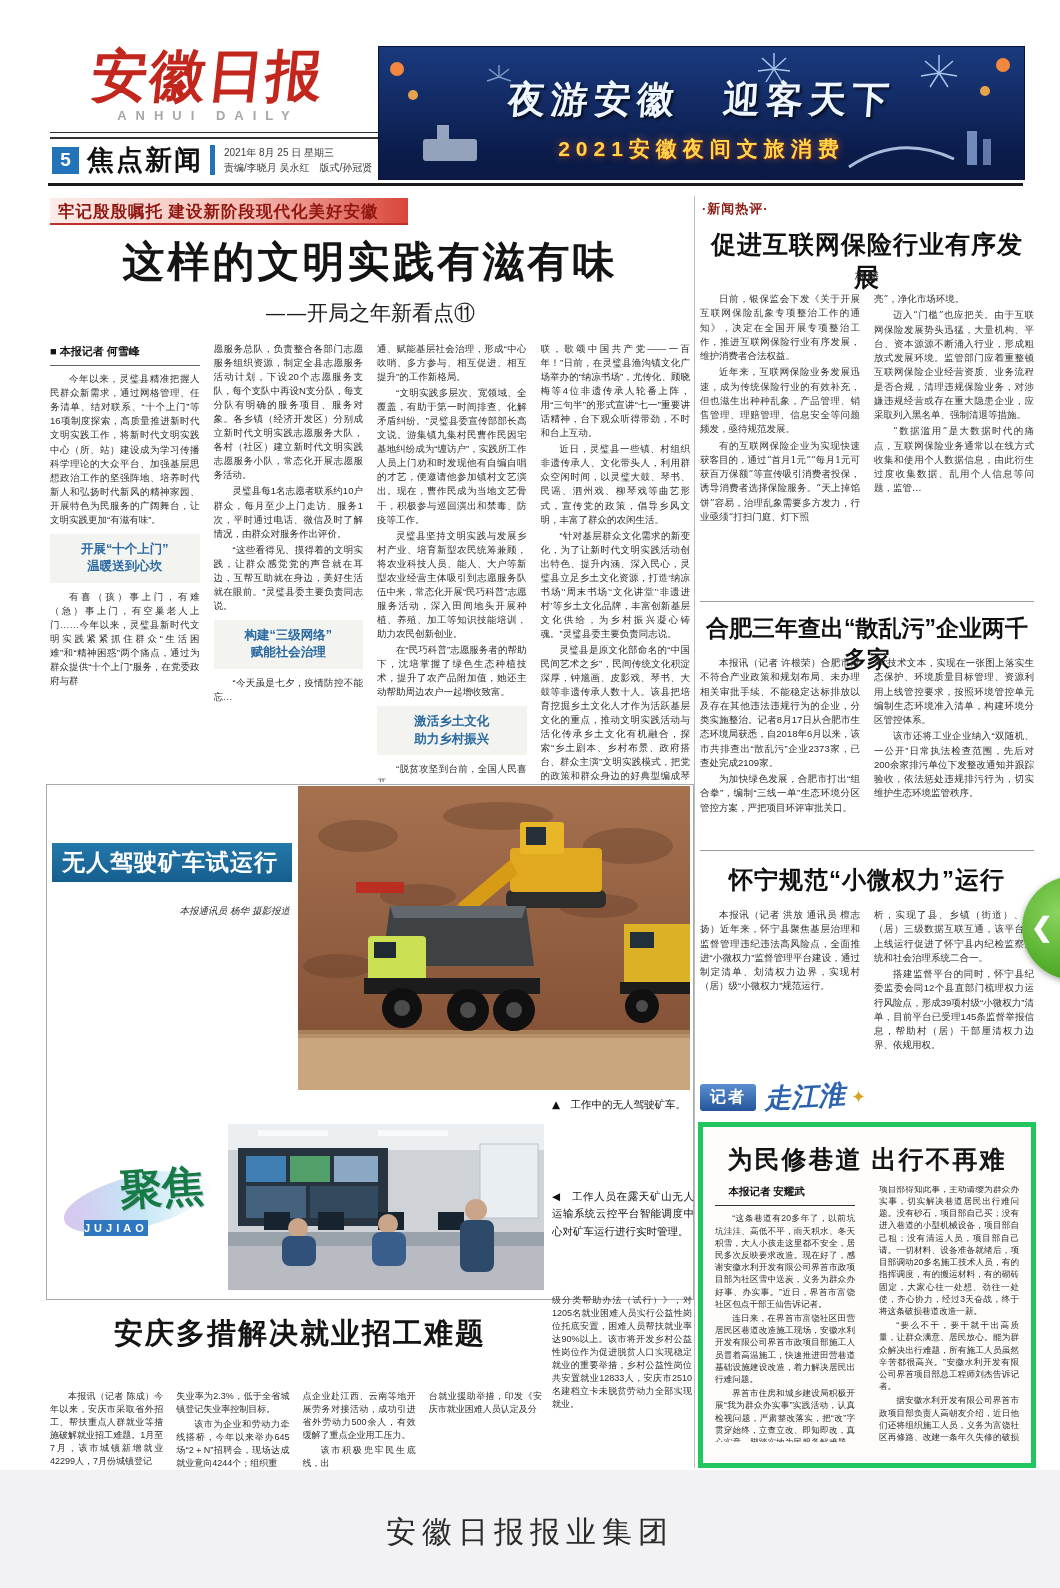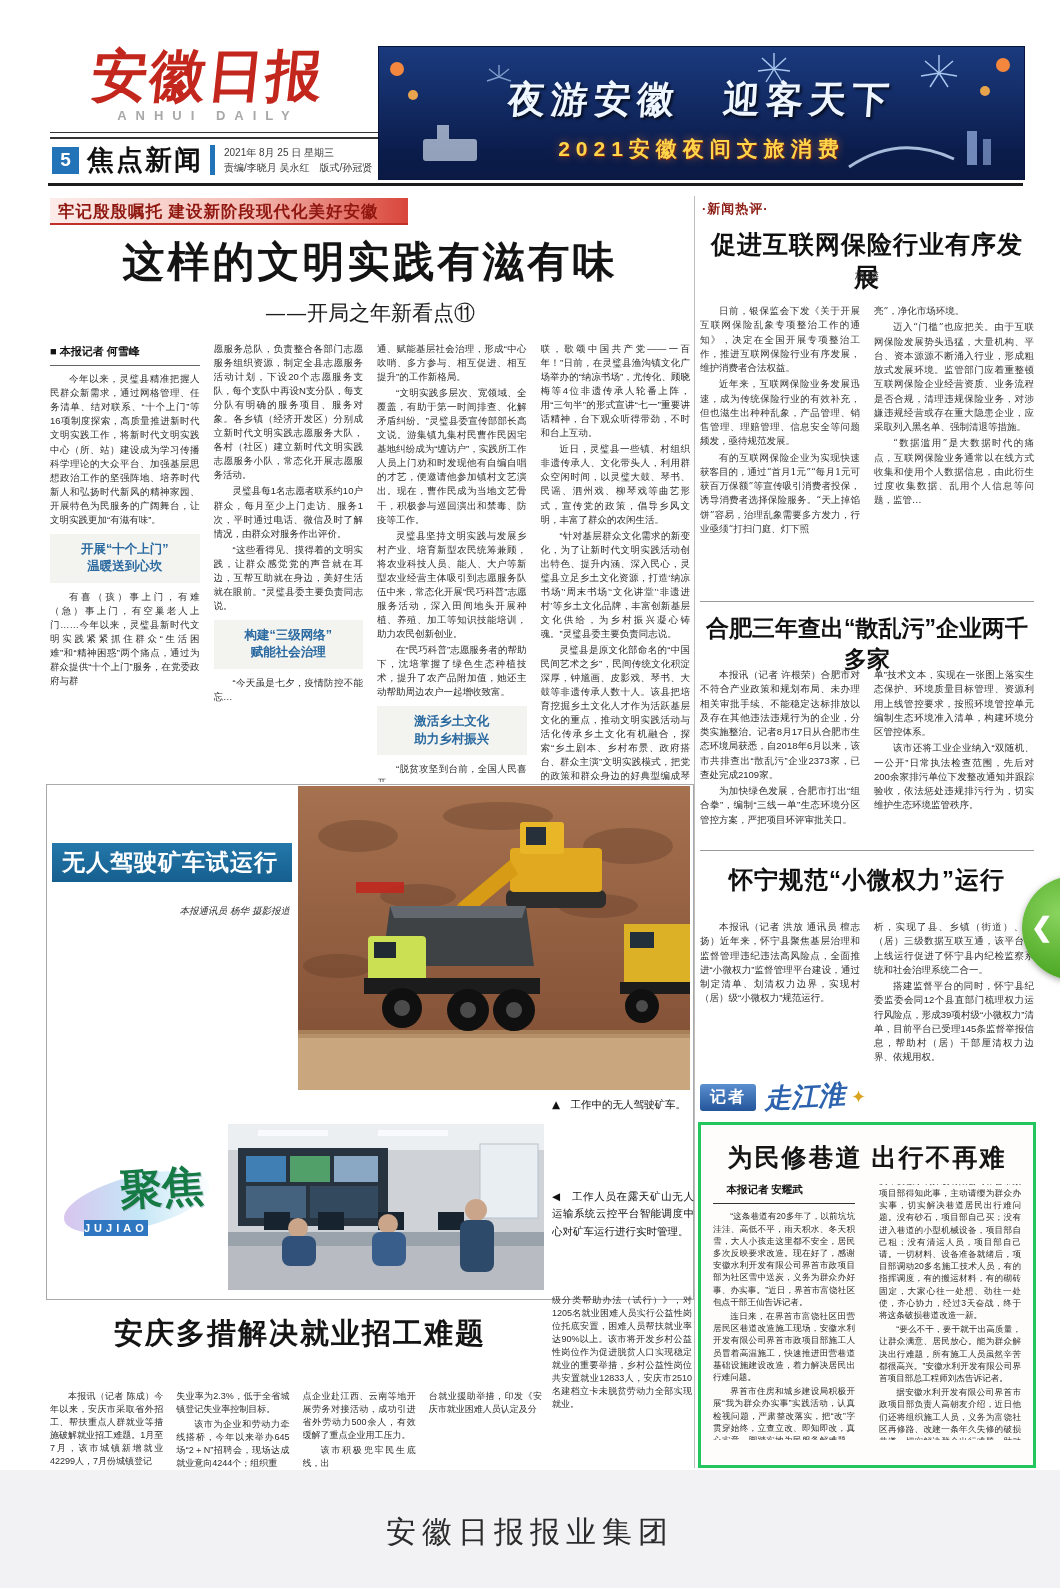--- a/index.html
+++ b/index.html
@@ -80,39 +80,39 @@
   .anqing-tall{left:552px;top:1294px;width:140px;height:174px;overflow:hidden;
           font-size:9px;line-height:1.45;text-align:justify;color:#2d2d2d;}
   .anqing-tall p{margin:0;}
 
   
   .v-divider{left:694px;top:196px;width:1px;height:1272px;background:#bdbdbd;}
   .review-label{left:702px;top:200px;font-size:13px;font-weight:bold;color:#8d1d15;letter-spacing:1px;}
   .rail-title{width:334px;text-align:center;font-weight:bold;color:#101010;}
   .review-title{left:700px;top:228px;font-size:25px;letter-spacing:1px;}
   .review-author{left:700px;top:268px;width:334px;text-align:center;font-family:"DejaVu Serif",serif;font-size:12px;color:#222;}
-  .rail-cols{left:700px;width:334px;display:flex;gap:14px;margin-top:12px;}
+  .rail-cols{left:700px;width:334px;display:flex;gap:14px;}
   .rail-cols .col{font-size:9.5px;line-height:1.5;}
   .review-cols{top:292px;height:298px;}
   .review-cols .col{font-family:"DejaVu Serif",serif;color:#333;}
   .h-divider{left:700px;width:334px;height:1px;background:#9a9a9a;}
   .hd1{top:601px;} .hd2{top:850px;}
   .hefei-title{left:700px;top:613px;font-size:23px;}
   .hefei-cols{top:656px;height:182px;}
   .huaining-title{left:700px;top:864px;font-size:24px;letter-spacing:1px;}
   .huaining-cols{top:908px;height:160px;}
 
   
   .jzjh{left:700px;top:1078px;width:334px;height:38px;display:flex;align-items:center;}
   .jzjh-prefix{background:linear-gradient(180deg,#5b8fd0,#24559b);color:#fff;font-weight:bold;font-size:16px;
           padding:3px 10px;border-radius:3px;letter-spacing:2px;}
   .jzjh-script{font-family:"DejaVu Serif",serif;font-style:italic;font-weight:bold;font-size:27px;
           color:#2d62ae;margin-left:8px;transform:rotate(-3deg);}
   .jzjh-star{color:#d9a520;font-size:18px;margin-left:6px;}
-  .lane-box{left:698px;top:1122px;width:338px;height:346px;border:3px solid #22c55e;background:#fffdfc;
+  .lane-box{left:698px;top:1122px;width:338px;height:346px;border:5px solid #22c55e;background:#fffdfc;
           box-sizing:border-box;padding:8px 12px;}
   .lane-title{width:100%;text-align:center;font-size:25px;font-weight:bold;color:#141414;letter-spacing:2px;margin:8px 0 10px;}
   .lane-cols{display:flex;gap:24px;height:256px;overflow:hidden;align-items:center;}
   .lane-cols .col{font-size:8.6px;line-height:1.42;}
   .lane-byline{font-weight:bold;font-size:10.5px;line-height:1.7;color:#111;}
   .lane-byline-rule{border-bottom:1.5px solid #333;margin:4px 0 6px;}
 
   
   .nav-circle{left:1022px;top:876px;width:104px;height:104px;border-radius:50%;
           background:radial-gradient(circle at 35% 35%,#8ad45e,#4aa622 70%);

